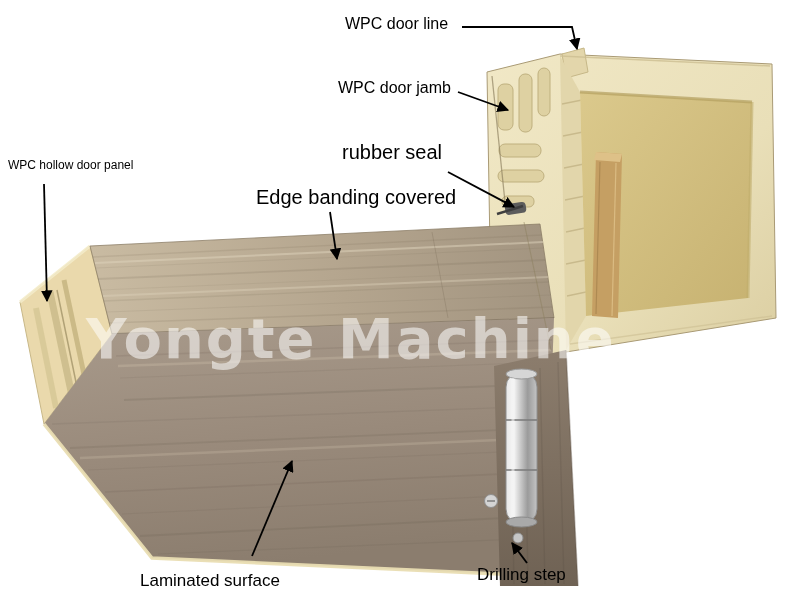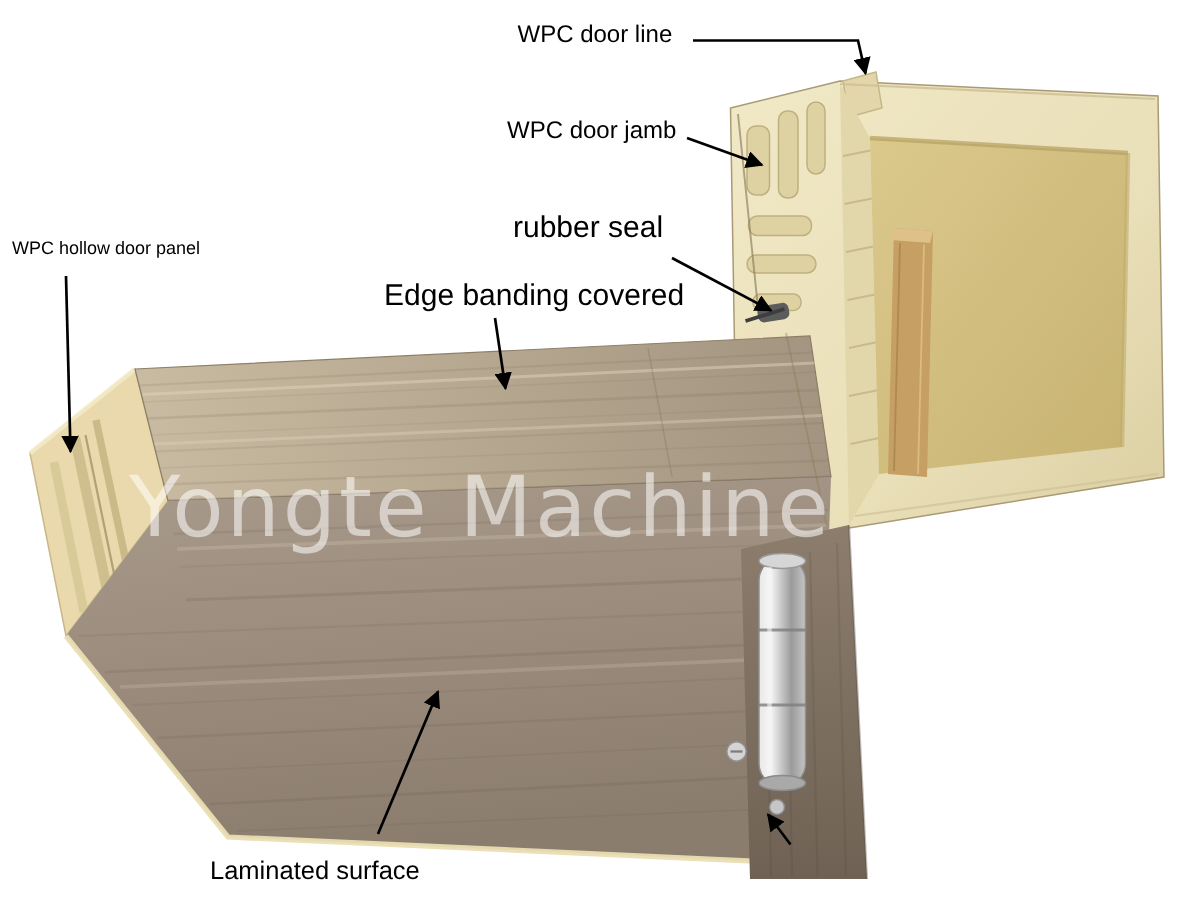--- a/index.html
+++ b/index.html
@@ -7,21 +7,21 @@
   .layer{position:absolute;left:0;top:0;width:800px;height:600px;}
   .label{position:absolute;font-family:"Liberation Sans",sans-serif;font-weight:400;color:#000;white-space:nowrap;text-align:right;}
   #lbl-door-line{left:345px;top:15px;font-size:16px;}
   #lbl-door-jamb{left:338px;top:79px;font-size:16px;}
   #lbl-rubber-seal{left:342px;top:141px;font-size:20px;}
   #lbl-hollow-panel{left:8px;top:158px;font-size:12px;}
   #lbl-edge-banding{left:225px;top:186px;font-size:20px;margin-left:31px;}
   #lbl-laminated{left:140px;top:571px;font-size:17px;}
   #lbl-drilling{left:477px;top:565px;font-size:17px;}
   .watermark{position:absolute;left:86px;top:306px;font-family:"DejaVu Sans",sans-serif;
-    font-size:56px;font-weight:400;letter-spacing:2px;color:rgba(255,255,255,0.55);
+    font-size:56px;font-weight:700;letter-spacing:2px;color:rgba(255,255,255,0.55);
     pointer-events:none;white-space:nowrap;}
 </style>
 </head>
 <body>
 
 <div class="stage">
 
   <svg class="layer" viewBox="0 0 800 600" width="800" height="600" xmlns="http://www.w3.org/2000/svg">
     <defs>
       <linearGradient id="gradCream" x1="0" y1="0" x2="1" y2="1">
@@ -193,14 +193,15 @@
       <path d="M527,563 L512,543" marker-end="url(#ah)"></path>
     </g>
   </svg>
 
   <div class="label" id="lbl-door-line">WPC door line</div>
   <div class="label" id="lbl-door-jamb">WPC door jamb</div>
   <div class="label" id="lbl-rubber-seal">rubber seal</div>
   <div class="label" id="lbl-hollow-panel">WPC hollow door panel</div>
   <div class="label" id="lbl-edge-banding">Edge banding covered</div>
   <div class="label" id="lbl-laminated">Laminated surface</div>
+  <div class="label" id="lbl-drilling">Drilling step</div>
 
 </div>
 
 </body></html>

